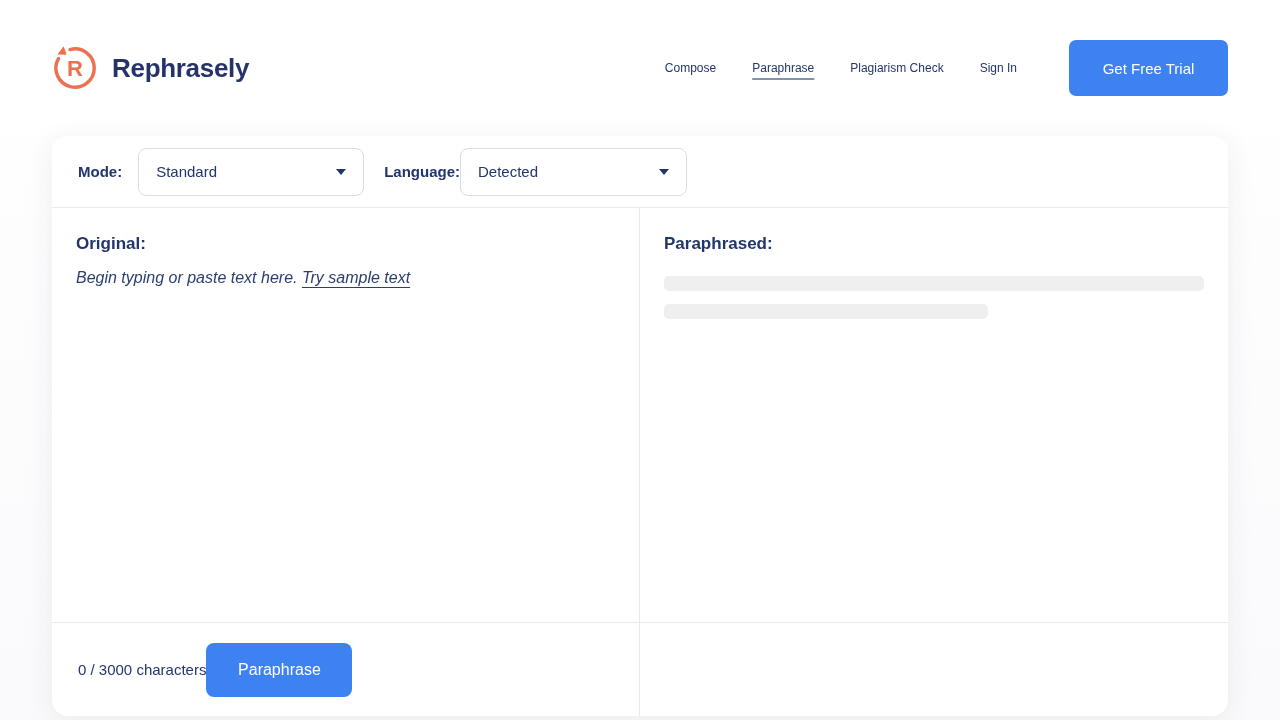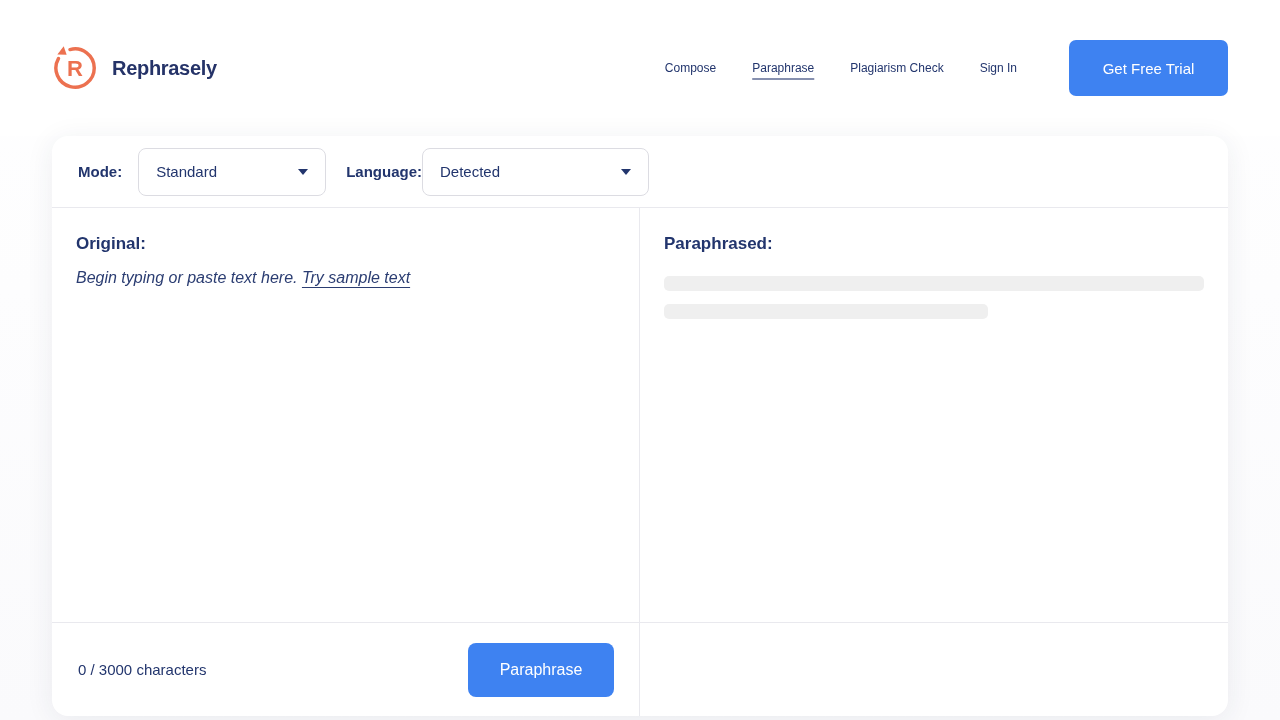--- a/index.html
+++ b/index.html
@@ -13,21 +13,21 @@
 
   
   .header {
     position: absolute; left: 0; top: 0; width: 1280px; height: 136px;
     display: flex; align-items: center; padding: 0 52px;
     background: #ffffff;
   }
   .brand { display: flex; align-items: center; gap: 14px; }
   .brand-logo { width: 46px; height: 46px; display: block; }
   .brand-name {
-    font-size: 20px; font-weight: bold; color: #253368; letter-spacing: -0.3px;
+    font-size: 26px; font-weight: bold; color: #253368; letter-spacing: -0.3px;
   }
   .nav { margin-left: auto; display: flex; align-items: center; gap: 36px; }
   .nav a {
     font-size: 12px; color: #22356d; text-decoration: none; cursor: pointer;
   }
   .nav a.active {
     text-decoration: underline;
     text-decoration-color: rgba(34, 53, 109, 0.55);
     text-underline-offset: 6px;
     text-decoration-thickness: 1.5px;
@@ -51,21 +51,21 @@
     height: 72px; flex: 0 0 72px; display: flex; align-items: center;
     padding: 0 26px; border-bottom: 1px solid #e9e9ee;
   }
   .toolbar-label { font-size: 15px; font-weight: bold; color: #22356d; }
   .select {
     height: 48px; border: 1px solid #dcdce2; border-radius: 8px;
     background: #fff; display: flex; align-items: center;
     justify-content: space-between; padding: 0 17px;
     font-size: 15px; color: #22356d; cursor: pointer;
   }
-  .select.mode { width: 188px; margin-left: 16px; }
+  .select.mode { width: 226px; margin-left: 16px; }
   .select.language { width: 227px; }
   .toolbar-label.lang { margin-left: 20px; }
   .caret {
     width: 0; height: 0;
     border-left: 5px solid transparent; border-right: 5px solid transparent;
     border-top: 6px solid #22356d;
   }
 
   
   .panels { flex: 1 1 auto; display: flex; min-height: 0; }
@@ -85,23 +85,22 @@
   .skeleton { background: #efefef; border-radius: 5px; height: 15px; }
   .skeleton.bar1 { width: 540px; margin-top: 22px; }
   .skeleton.bar2 { width: 324px; margin-top: 13px; }
 
   
   .footer-row {
     height: 94px; flex: 0 0 94px; border-top: 1px solid #e9e9ee; display: flex;
   }
   .footer-left {
     width: 588px; flex: 0 0 588px; border-right: 1px solid #e9e9ee;
-    display: flex; align-items: center; justify-content: space-between;
+    display: flex; align-items: center; 
     padding: 0 25px 0 26px;
-    gap: 23px;
   }
   .footer-right { flex: 1 1 auto; }
   .char-count { font-size: 15px; color: #22356d; }
   .paraphrase-button {
     width: 146px; height: 54px; border: none; border-radius: 8px;
     background: #3e82f1; color: #ffffff; font-size: 16px;
     font-family: "Liberation Sans", sans-serif; cursor: pointer;
   }
 </style>
 </head>

